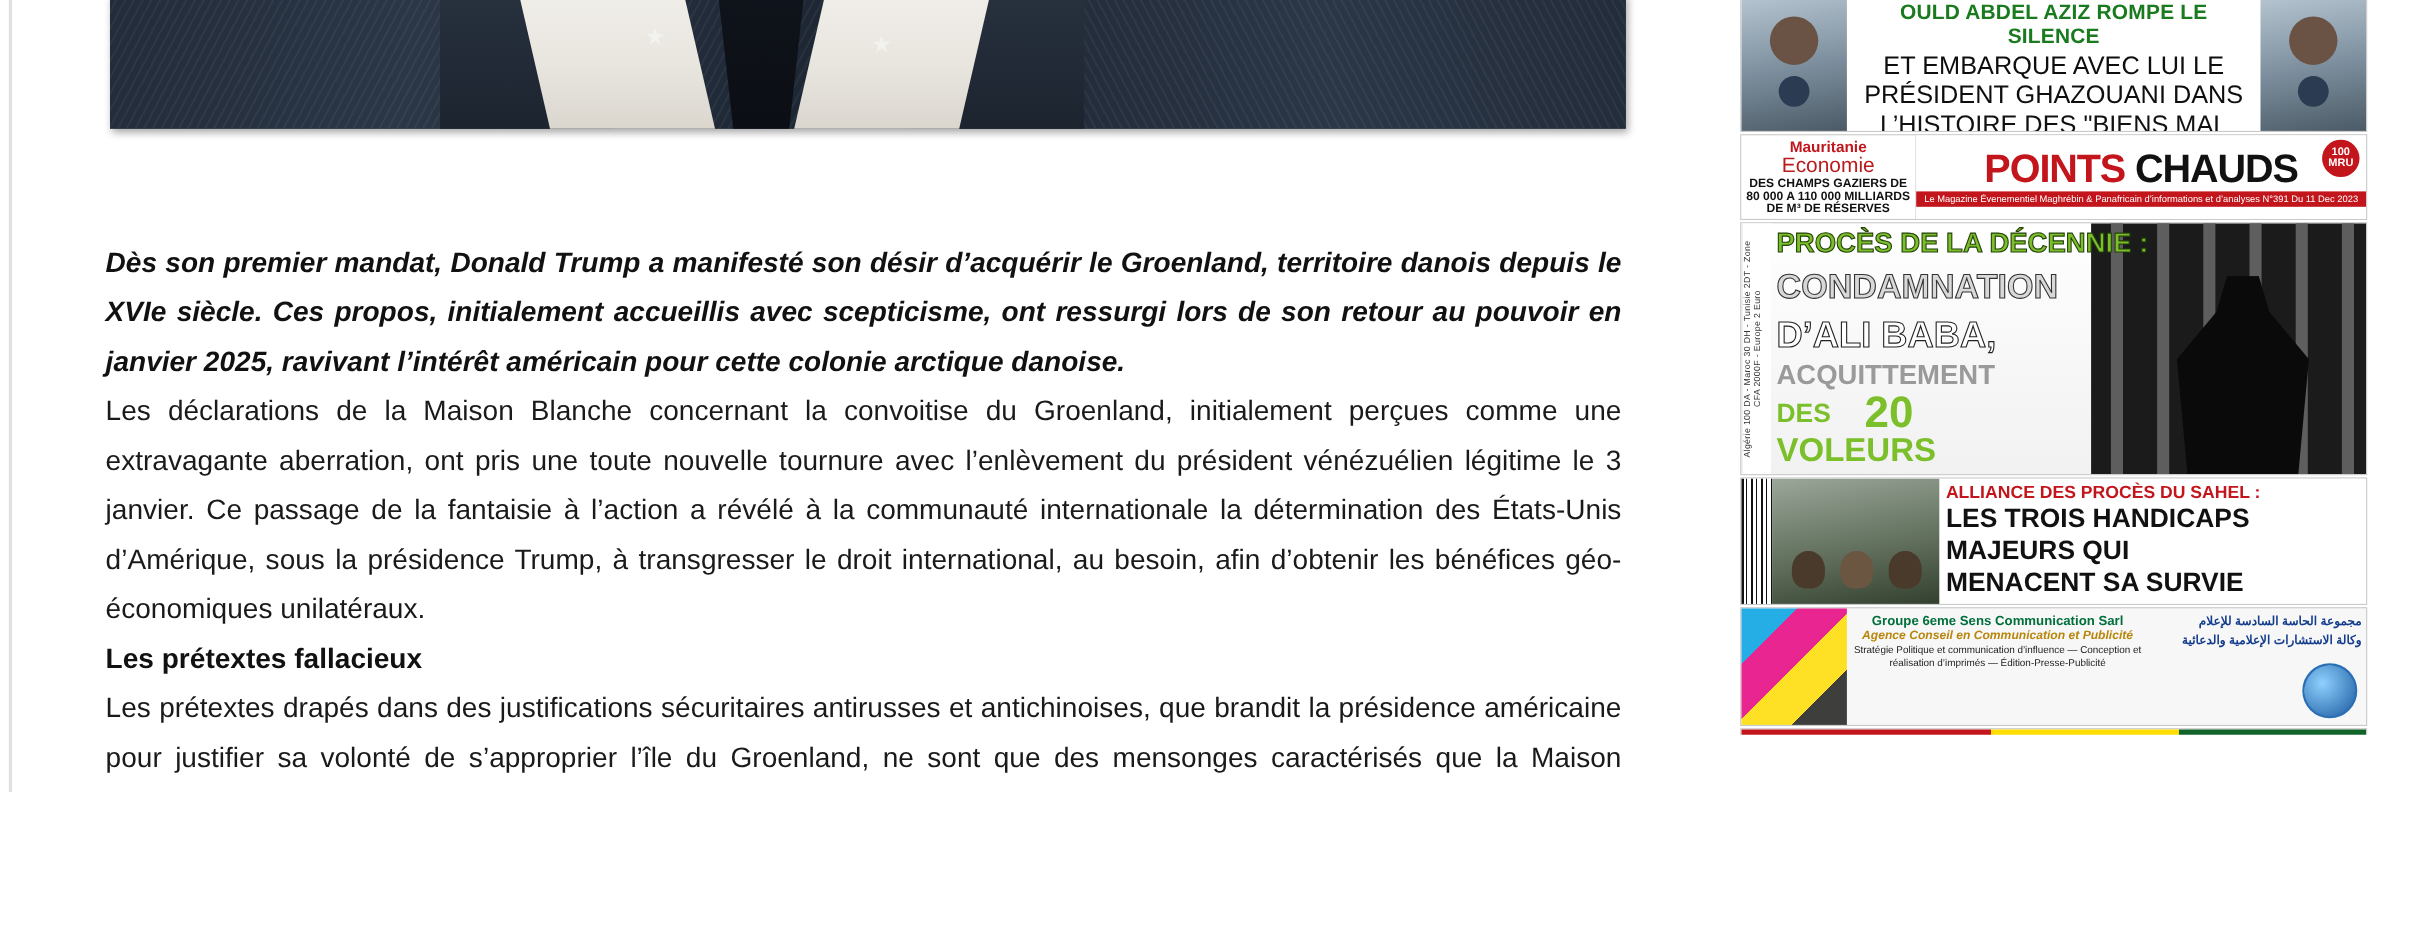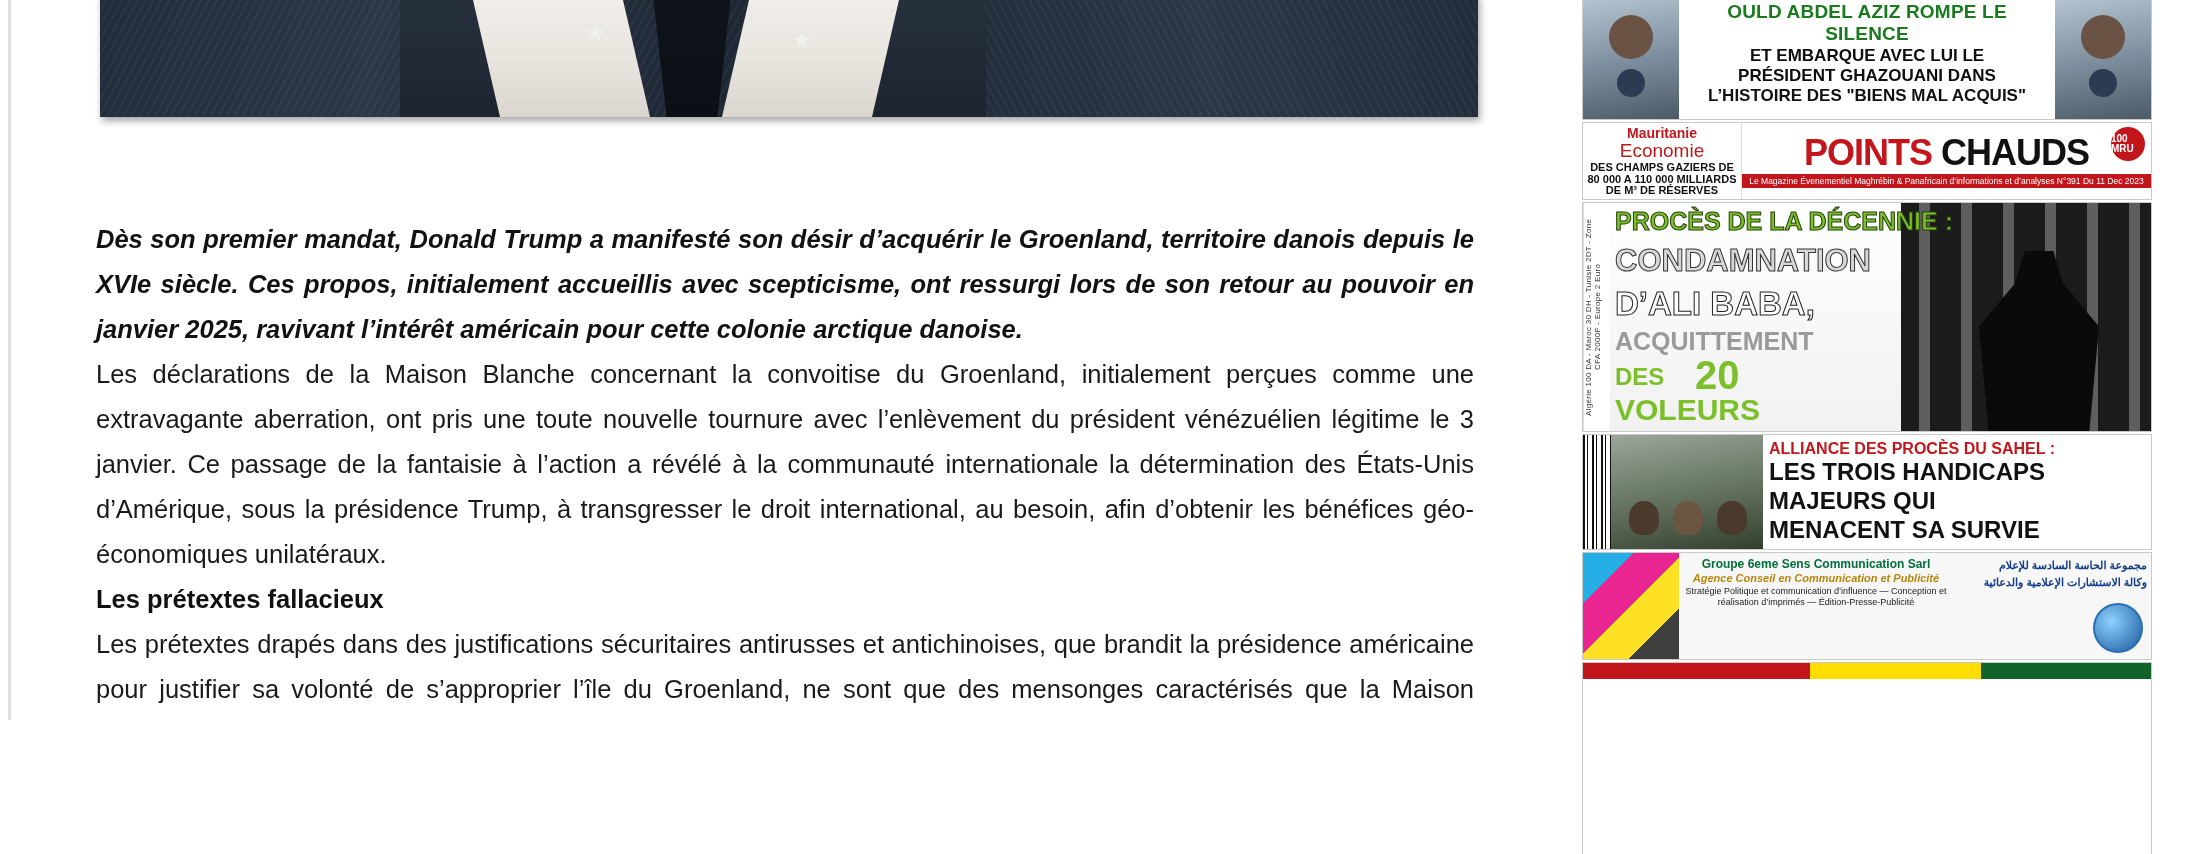--- a/index.html
+++ b/index.html
@@ -138,21 +138,21 @@
     font-weight: bold;
     color: #111111;
   }
 
   
   .sidebar {
     position: absolute;
     left: 1574px;
     top: 0;
     width: 618px;
-    height: 854px;
+    height: 668px;
     background: #ffffff;
     overflow: hidden;
   }
   .ad {
     position: absolute;
     left: 8px;
     width: 570px;
     overflow: hidden;
     border: 1px solid #c9c9c9;
     box-sizing: border-box;
@@ -189,22 +189,22 @@
     line-height: 1.18;
   }
   .ad1 .l1 {
     color: #1a7a1e;
     font-weight: bold;
     font-size: 19px;
     letter-spacing: .2px;
   }
   .ad1 .l2, .ad1 .l3, .ad1 .l4 {
     color: #0e0e0e;
-    font-weight: bold;
-    font-size: 17px;
+    font-weight: normal;
+    font-size: 23px;
   }
   .ad1 .l4 { color: #111; }
 
   
   .ad2 {
     top: 122px;
     height: 78px;
     background: #ffffff;
     display: flex;
     align-items: stretch;
@@ -251,21 +251,21 @@
     top: 4px;
     width: 34px;
     height: 34px;
     border-radius: 50%;
     background: #c3161c;
     color: #fff;
     font-size: 10px;
     font-weight: bold;
     display: flex;
     flex-direction: column;
-    align-items: flex-start;
+    align-items: center;
     justify-content: center;
     line-height: 1;
   }
 
   
   .ad3 {
     top: 202px;
     height: 230px;
     background: linear-gradient(180deg, #ffffff 0%, #f1f1f1 100%);
   }

